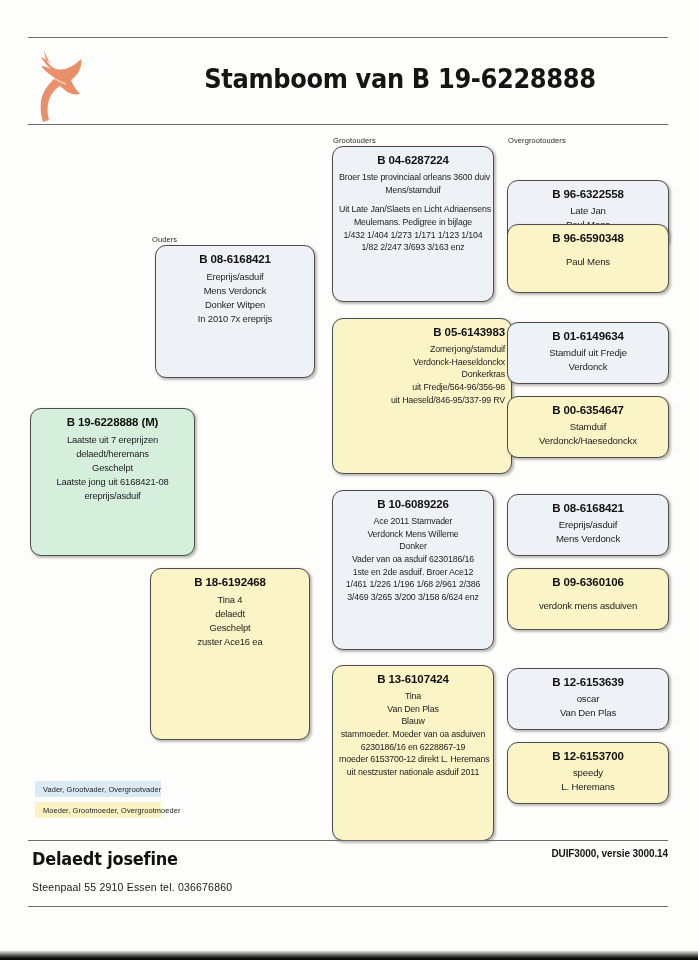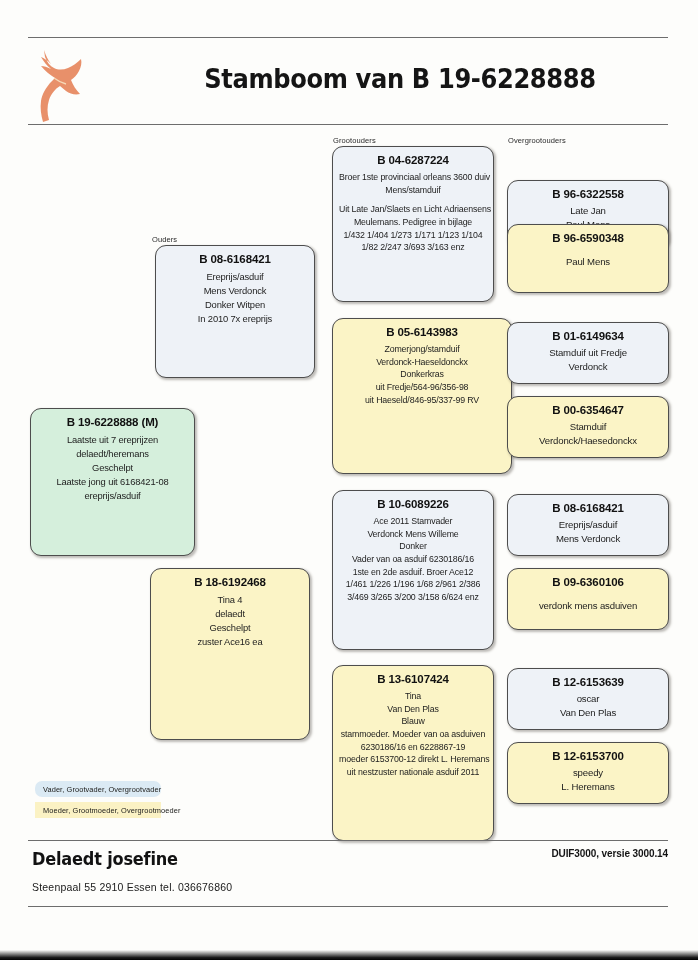--- a/index.html
+++ b/index.html
@@ -116,21 +116,21 @@
   
   .legend-row {
     position: absolute;
     box-sizing: border-box;
     font-size: 7.4px;
     color: #20201e;
     padding: 4px 6px 3px 8px;
     letter-spacing: 0.1px;
     white-space: nowrap;
   }
-  .legend-male   { left: 35px; top: 781px; width: 126px; height: 16px; background: #dbeaf4; border-radius: 7px; }
+  .legend-male   { left: 35px; top: 781px; width: 126px; height: 16px; background: #dbeaf4; }
   .legend-female { left: 35px; top: 802px; width: 126px; height: 16px; background: #fbf2c4; }
 
   
   .footer-rule {
     position: absolute;
     left: 28px;
     width: 640px;
     border-top: 1.3px solid #6d6d6d;
   }
   .rule-top    { top: 840px; }
@@ -215,21 +215,21 @@
       <div class="node male dense" style="left: 332px; top: 146px; width: 162px; height: 156px;">
         <div class="nid">B 04-6287224</div>
         <div class="nline">Broer 1ste provinciaal orleans 3600 duiv</div>
         <div class="nline">Mens/stamduif</div>
         <div class="nline blank"></div>
         <div class="nline">Uit Late Jan/Slaets en Licht Adriaensens</div>
         <div class="nline">Meulemans. Pedigree in bijlage</div>
         <div class="nline">1/432 1/404 1/273 1/171 1/123 1/104</div>
         <div class="nline">1/82 2/247 3/693 3/163 enz</div>
       </div>
-      <div class="node female dense" style="left: 332px; top: 318px; width: 180px; height: 156px;">
+      <div class="node female dense" style="left: 332px; top: 318px; width: 180px; height: 156px; text-align: right;">
         <div class="nid">B 05-6143983</div>
         <div class="nline">Zomerjong/stamduif</div>
         <div class="nline">Verdonck-Haeseldonckx</div>
         <div class="nline">Donkerkras</div>
         <div class="nline">uit Fredje/564-96/356-98</div>
         <div class="nline">uit Haeseld/846-95/337-99 RV</div>
       </div>
       <div class="node male dense" style="left: 332px; top: 490px; width: 162px; height: 160px;">
         <div class="nid">B 10-6089226</div>
         <div class="nline">Ace 2011 Stamvader</div>

